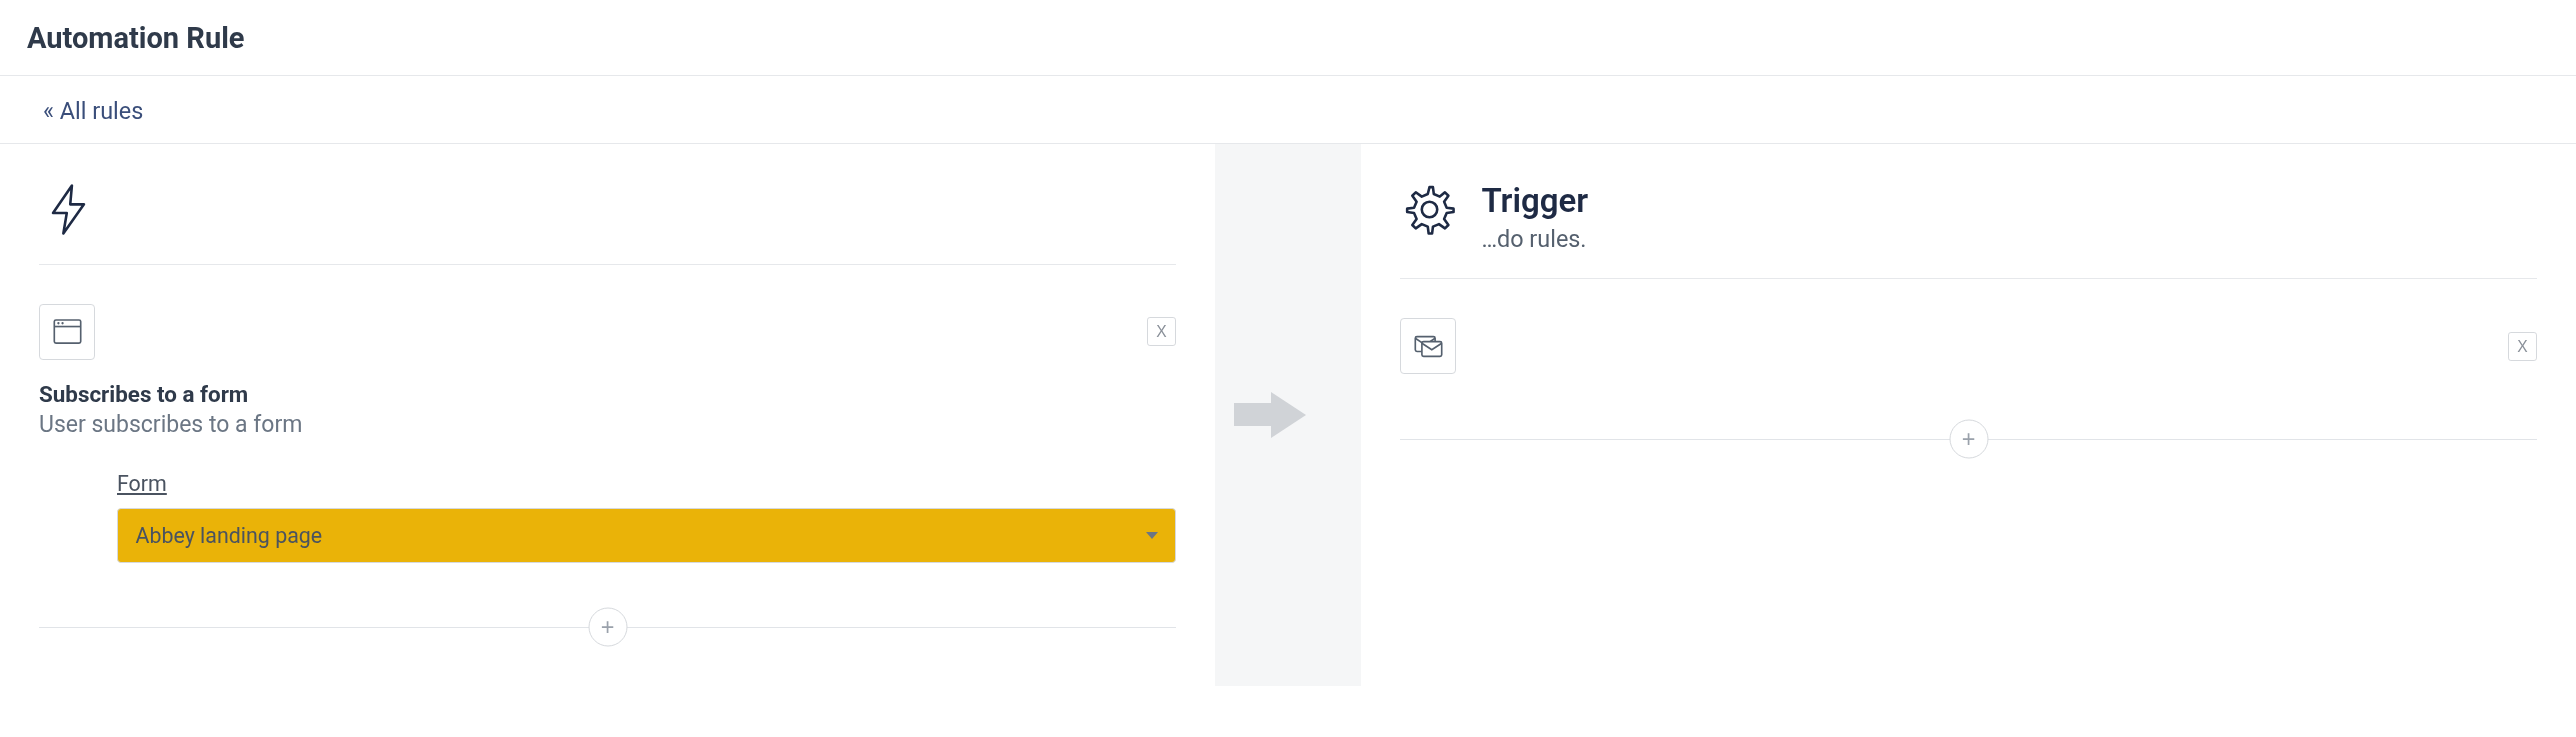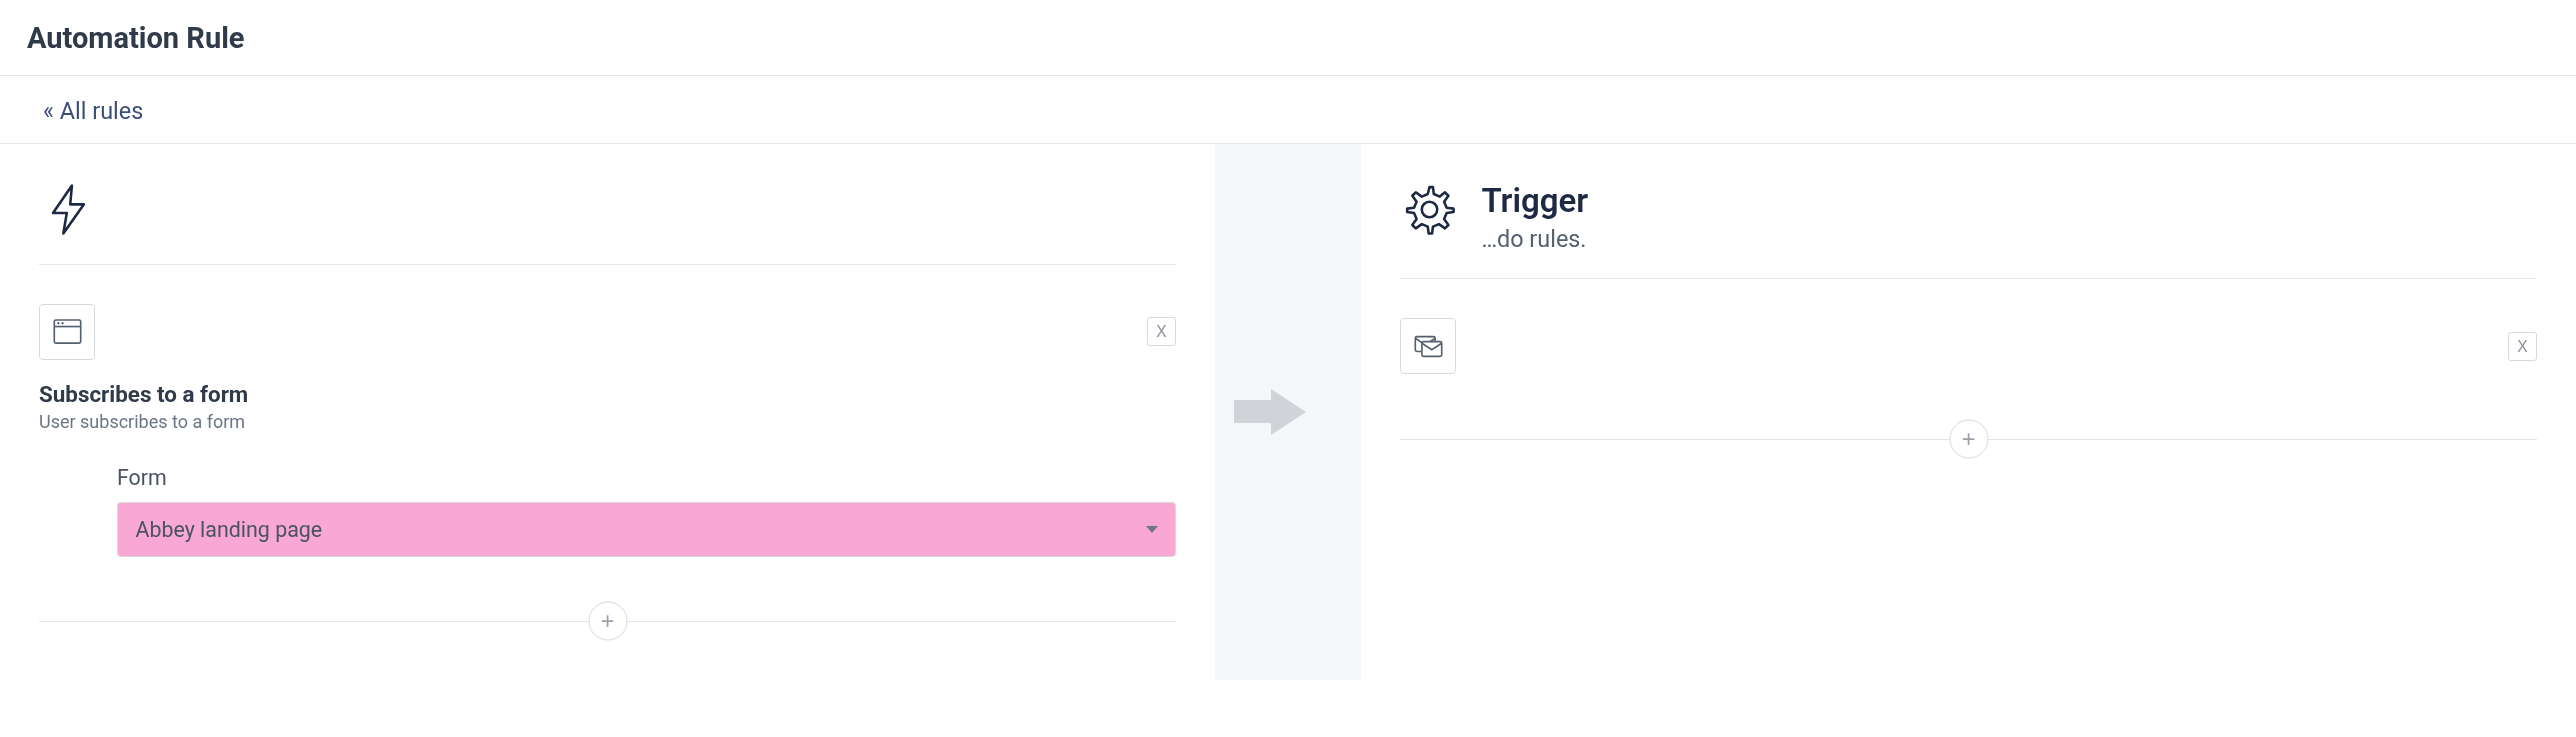--- a/index.html
+++ b/index.html
@@ -101,21 +101,21 @@
     flex: none;
   }
   .card-icon svg { width: 33px; height: 33px; stroke: #55606e; fill: none; stroke-width: 2; }
   .card-titles h3 {
     font-size: 22.4px;
     font-weight: 700;
     color: #2f3a4a;
     margin-bottom: 3.9px;
   }
   .card-titles p {
-    font-size: 18px;
+    font-size: 23px;
     color: #6b7684;
   }
   .remove-btn {
     position: absolute;
     right: 0; top: 13.6px;
     width: 29px; height: 29px;
     border: 1px solid #d6d9dd;
     border-radius: 2.9px;
     background: #fff;
     color: #8a9099;
@@ -126,27 +126,28 @@
   }
   .field {
     margin-top: 33px;
     margin-left: 78px;
   }
   .field-label {
     font-size: 21.4px;
     color: #4a5360;
     margin-bottom: 11.7px;
     display: block;
+    text-decoration: underline;
   }
   .select {
     width: 100%;
     height: 55px;
     border: 1px solid #d6d9dd;
     border-radius: 3.9px;
-    background: #f9a8d4;
+    background: #eab308;
     padding: 0 45px 0 17.5px;
     font-size: 21.4px;
     color: #4a5360;
     position: relative;
     display: flex;
     align-items: center;
     cursor: pointer;
   }
   .select::after {
     content: "";

